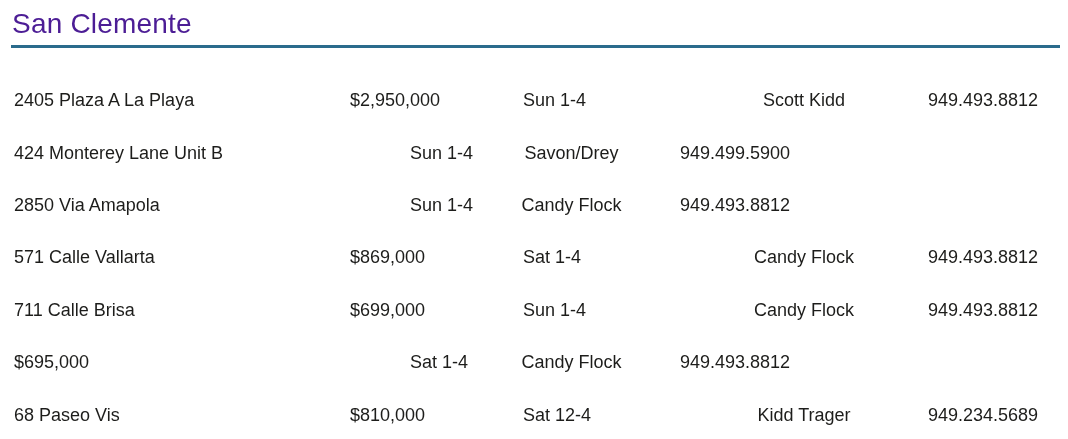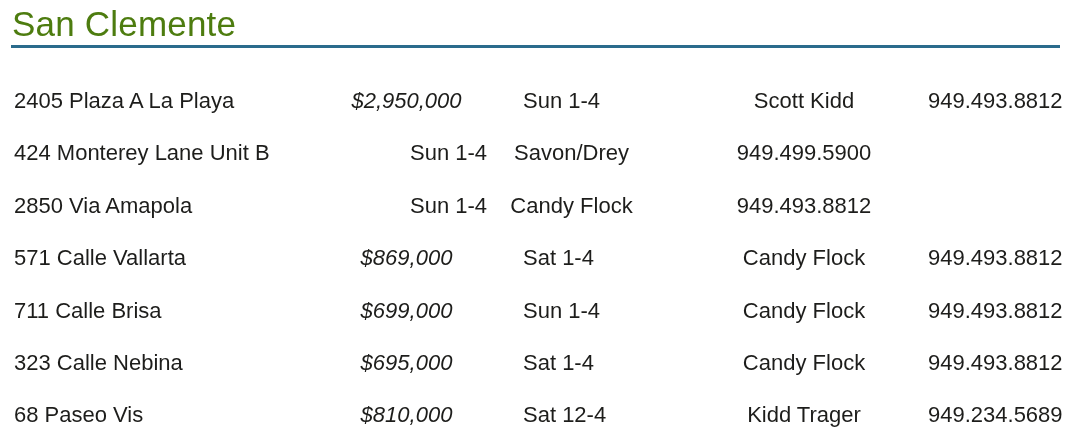--- a/index.html
+++ b/index.html
@@ -11,50 +11,50 @@
     font-family: "Liberation Sans", sans-serif;
     color: #1d1d1b;
     overflow: hidden;
   }
   .page {
     width: 1068px;
     height: 439px;
     padding: 7px 8px 0 14px;
   }
   .title {
-    font-size: 35px;
+    font-size: 28px;
     font-weight: 400;
     line-height: 34px;
     margin: 0 0 0 -2px;
     letter-spacing: 0.2px;
-    color: #4d7c0f;
+    color: #4c1d95;
   }
   .rule {
     height: 3px;
     background: #2a6b8c;
     margin: 4px 0 0 -3px;
     width: 1049px;
   }
   .rows {
     margin-top: 27px;
   }
   .row {
     display: grid;
     grid-template-columns: 336px 113px 217px 248px 1fr;
     align-items: center;
     height: 52.4px;
-    font-size: 22px;
+    font-size: 18px;
     line-height: 1.1;
   }
   .cell { white-space: nowrap; }
   .cell.address { text-align: left; }
-  .cell.price   { text-align: center; font-style: italic; }
+  .cell.price   { text-align: left; }
   .cell.time    { text-align: left; padding-left: 60px; }
   .cell.agent   { text-align: center; }
-  .cell.phone   { text-align: center; }
+  .cell.phone   { text-align: left; }
 </style>
 </head>
 <body>
 
 <div class="page">
   <header>
     <h1 class="title">San Clemente</h1>
     <div class="rule"></div>
   </header>
 
@@ -86,21 +86,20 @@
       <span class="cell phone">949.493.8812</span>
     </div>
     <div class="row">
       <span class="cell address">711 Calle Brisa</span>
       <span class="cell price">$699,000</span>
       <span class="cell time">Sun 1-4</span>
       <span class="cell agent">Candy Flock</span>
       <span class="cell phone">949.493.8812</span>
     </div>
     <div class="row">
-      <span class="cell address">323 Calle Nebina</span>
       <span class="cell price">$695,000</span>
       <span class="cell time">Sat 1-4</span>
       <span class="cell agent">Candy Flock</span>
       <span class="cell phone">949.493.8812</span>
     </div>
     <div class="row">
       <span class="cell address">68 Paseo Vis</span>
       <span class="cell price">$810,000</span>
       <span class="cell time">Sat 12-4</span>
       <span class="cell agent">Kidd Trager</span>

